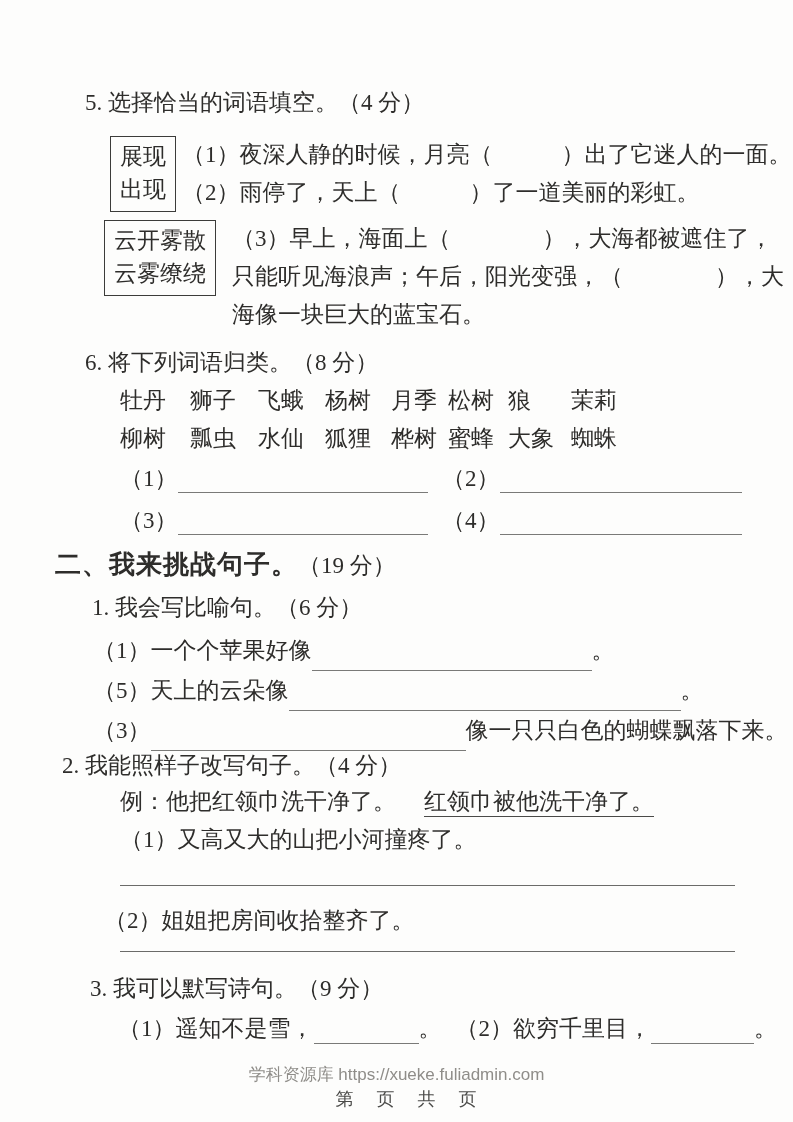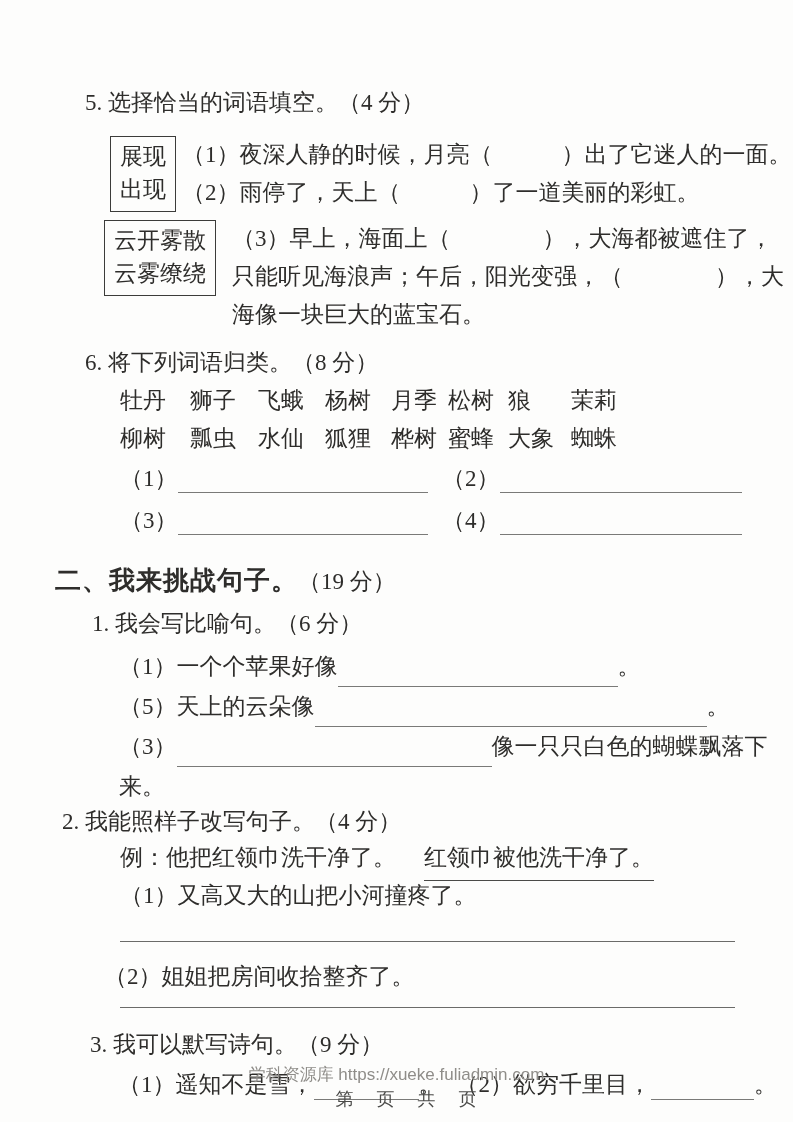--- a/index.html
+++ b/index.html
@@ -47,33 +47,33 @@
     display:inline-block;
     height:23px;
     border-bottom:1.6px solid #7a7a78;
     vertical-align:bottom;
   }
   .b250 { width:250px; } .b242 { width:242px; }
   .b280 { width:280px; } .b392 { width:392px; } .b315 { width:315px; }
   .b105 { width:105px; } .b103 { width:103px; }
 
   
-  .sec-heading { margin-left:55px; margin-top:28px; line-height:34px; }
+  .sec-heading { margin-left:55px; margin-top:12px; line-height:34px; }
   .sec-title {
     font-family:"Liberation Sans","DejaVu Sans",sans-serif;
     font-weight:bold; font-size:26px; letter-spacing:1px;
   }
   .sec-score { font-size:23px; }
 
-  .s2q1-lines { margin-left:119px; margin-top:8px; line-height:40px; }
+  .s2q1-lines { margin-left:93px; margin-top:8px; line-height:40px; }
   .s2q2-example { margin-left:120px; margin-top:6px; line-height:30px; }
   .example-answer {
     margin-left:28px;
     border-bottom:1.6px solid #4a4a48;
-    padding-bottom:10px;
+    padding-bottom:2px;
   }
   .s2q2-item1 { margin-left:120px; margin-top:8px; line-height:30px; }
   .s2q2-item2 { margin-left:104px; margin-top:20px; line-height:30px; }
   .rule-line {
     margin-left:120px; width:615px; height:0;
     border-bottom:1.6px solid #6b6b69;
   }
   .rule-1 { margin-top:30px; }
   .rule-2 { margin-top:15px; }
   .s2q3-heading { margin-left:90px; margin-top:22px; line-height:30px; }

